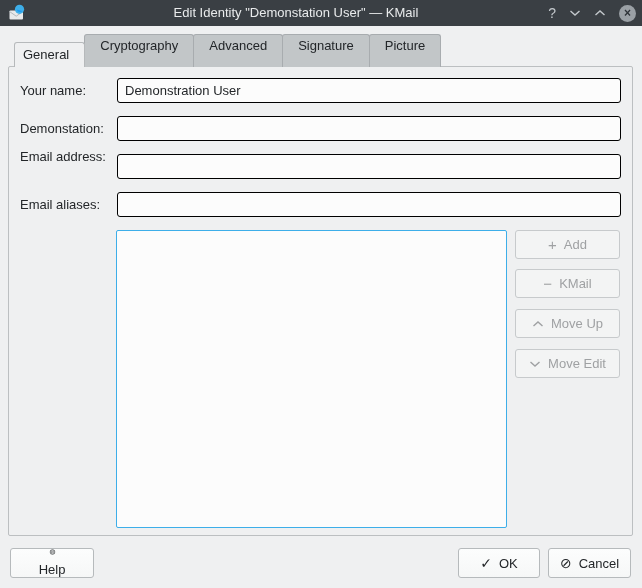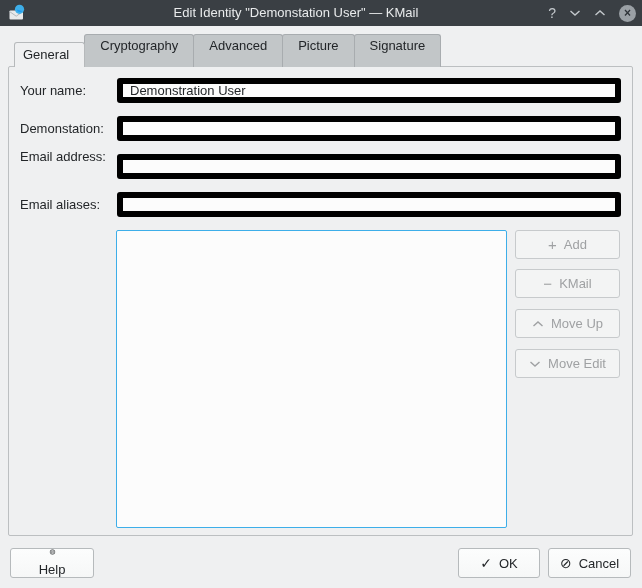--- a/index.html
+++ b/index.html
@@ -45,21 +45,21 @@
   }
   
   .frame {
     position:absolute; left:8px; top:66px; width:625px; height:470px;
     box-sizing:border-box; border:1px solid #bcbfc1; border-radius:2px;
   }
   
   .row-label { position:absolute; left:20px; height:25px; line-height:25px; white-space:nowrap; }
   .text-input {
     position:absolute; left:117px; width:504px; height:25px; box-sizing:border-box;
-    background:#fcfcfc; border:6px solid #000000; border-radius:3px;
+    background:#fcfcfc; border:1px solid #000000; border-radius:3px;
     padding:0 7px; font:inherit; color:#232629; outline:none;
   }
   .aliases-list {
     position:absolute; left:116px; top:230px; width:391px; height:298px;
     box-sizing:border-box; background:#fcfcfc;
     border:1px solid #3daee9; border-radius:2px;
   }
   .list-btn {
     position:absolute; left:515px; width:105px; height:29px; box-sizing:border-box;
     background:#f3f4f4; border:1px solid #c7cacc; border-radius:3px;
@@ -107,22 +107,22 @@
         </svg>
     </span>
     <span class="tb-btn tb-close">×</span>
   </div>
 </div>
 
 <div class="tabbar">
   <div class="tab active">General</div>
   <div class="tab">Cryptography</div>
   <div class="tab">Advanced</div>
+  <div class="tab">Signature</div>
   <div class="tab">Picture</div>
-  <div class="tab">Signature</div>
 </div>
 
 <div class="frame"></div>
 
 <span class="row-label" style="top:78px">Your name:</span>
 <input class="text-input" style="top: 78px;" type="text" value="Demonstration User">
 
 <span class="row-label" style="top:116px">Demonstation:</span>
 <input class="text-input" style="top: 116px;" type="text" value="">
 

